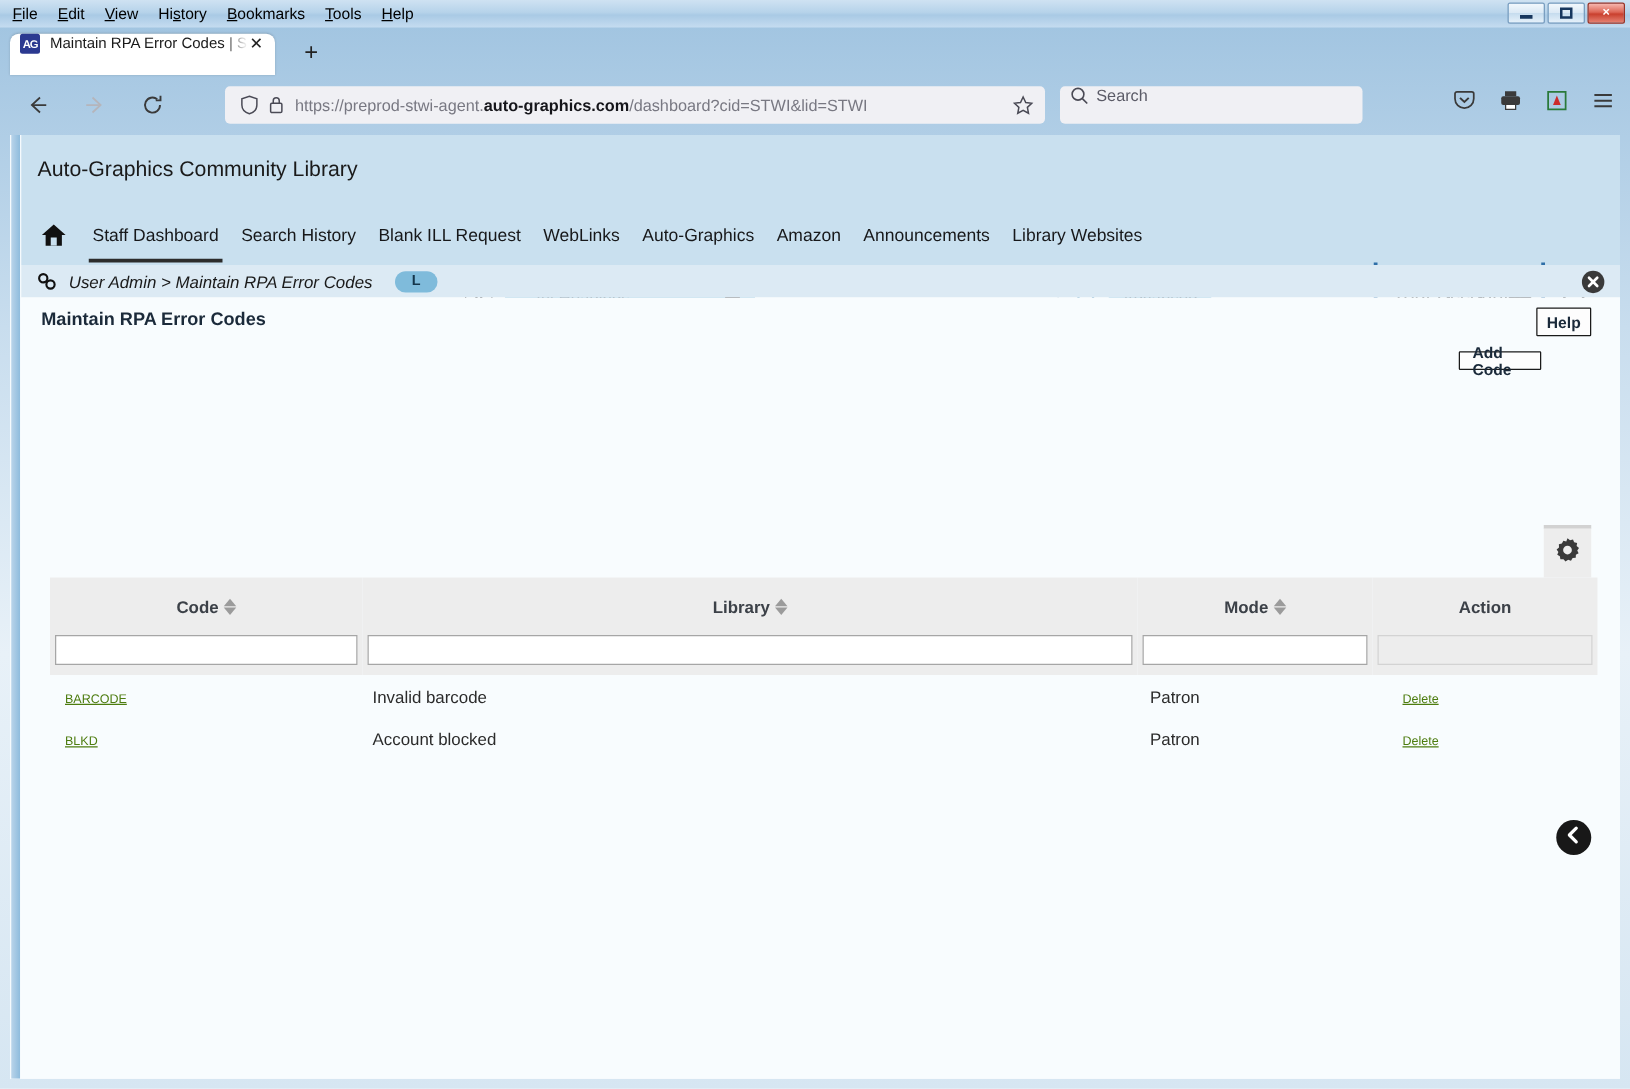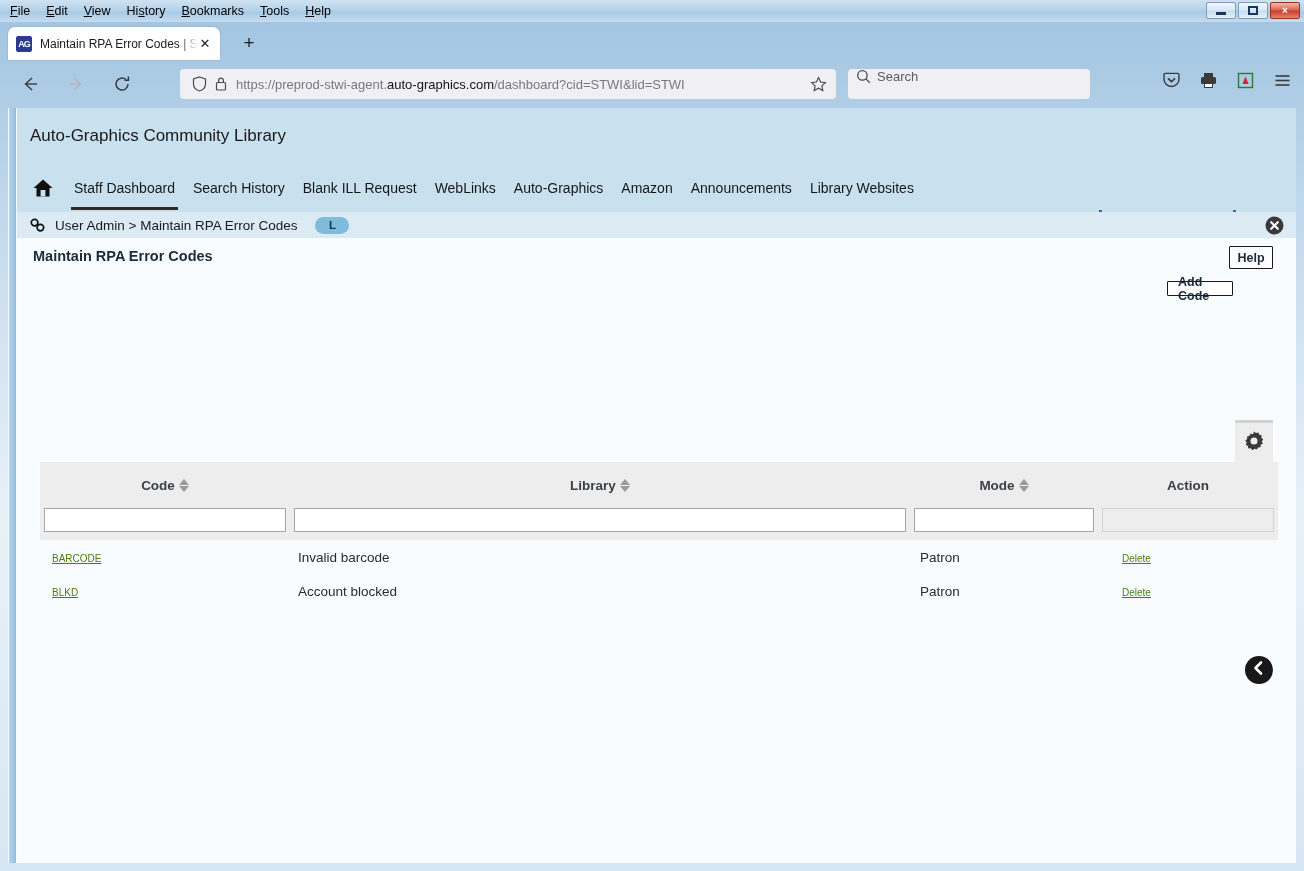--- a/index.html
+++ b/index.html
@@ -54,21 +54,21 @@
   
   .tabstrip {
     position: absolute; left: 0; top: 22px; width: 1304px; height: 38px;
     background: transparent;
   }
   .tab {
     position: absolute; left: 8px; top: 5px;
     width: 212px; height: 33px;
     background: #ffffff;
     border-radius: 7px 7px 0 0;
-    display: flex; align-items: center; padding: 0 8px;
+    display: flex; padding: 0 8px;
     box-shadow: 0 0 2px rgba(0,0,0,0.18);
   }
   .tab-favicon {
     width: 16px; height: 16px; flex: 0 0 16px;
     background: #2b3990; border-radius: 2px;
     display:flex; align-items:center; justify-content:center;
     color:#fff; font-size:9px; font-weight:bold; letter-spacing:-1px;
   }
   .tab-title {
     margin-left: 8px;
@@ -100,21 +100,21 @@
     position: absolute; left: 180px; top: 69px;
     width: 656px; height: 30px;
     background: #f0f0f4; border-radius: 4px;
     display: flex; align-items: center; padding: 0 8px;
   }
   .urlbar .u-ico { width: 22px; display:flex; align-items:center; justify-content:center; color:#4a4a55; }
   .urltext {
     flex: 1 1 auto; font-size: 13px; color: #787882;
     white-space: nowrap; overflow: hidden; padding-left: 4px;
   }
-  .urltext b { color: #15151a; font-weight: 400; }
+  .urltext b { color: #15151a; font-weight: 700; }
   .star { width: 20px; color: #4a4a55; display:flex; align-items:center; justify-content:center;}
   .searchbar {
     position: absolute; left: 848px; top: 69px;
     width: 242px; height: 30px;
     background: #f0f0f4; border-radius: 4px;
     display: flex; align-items: flex-start; padding: 0 8px; gap: 6px;
   }
   .searchbar .s-txt { font-size: 13px; color: #5a5a66; }
   .chrome-right {
     position: absolute; right: 12px; top: 71px;
@@ -226,21 +226,21 @@
   .logout { display:flex; align-items:center; font-size: 14.5px; color:#1a1a1a; padding-left: 14px;}
 
   
   .crumb-bar {
     position: absolute; left: 9px; top: 104px;
     width: 1279px; height: 26px;
     background: #dceaf4;
     display: flex; align-items: center;
   }
   .crumb-chain { margin-left: 10px; width: 22px; display:flex; align-items:center; justify-content:center; }
-  .crumb-text { font-size: 13.5px; color: #1a1a1a; margin-left: 6px; }
+  .crumb-text { font-size: 13.5px; color: #1a1a1a; margin-left: 6px; font-style: italic; }
   .crumb-pill {
     margin-left: 18px; width: 34px; height: 17px; border-radius: 9px;
     background: #7fbbdb; display:flex; align-items:center; justify-content:center;
     font-size: 11.5px; font-weight: bold; color:#15354a;
   }
   .crumb-close { position: absolute; right: 12px; top: 4px; }
 
   
   .content {
     position: absolute; left: 9px; top: 130px;

